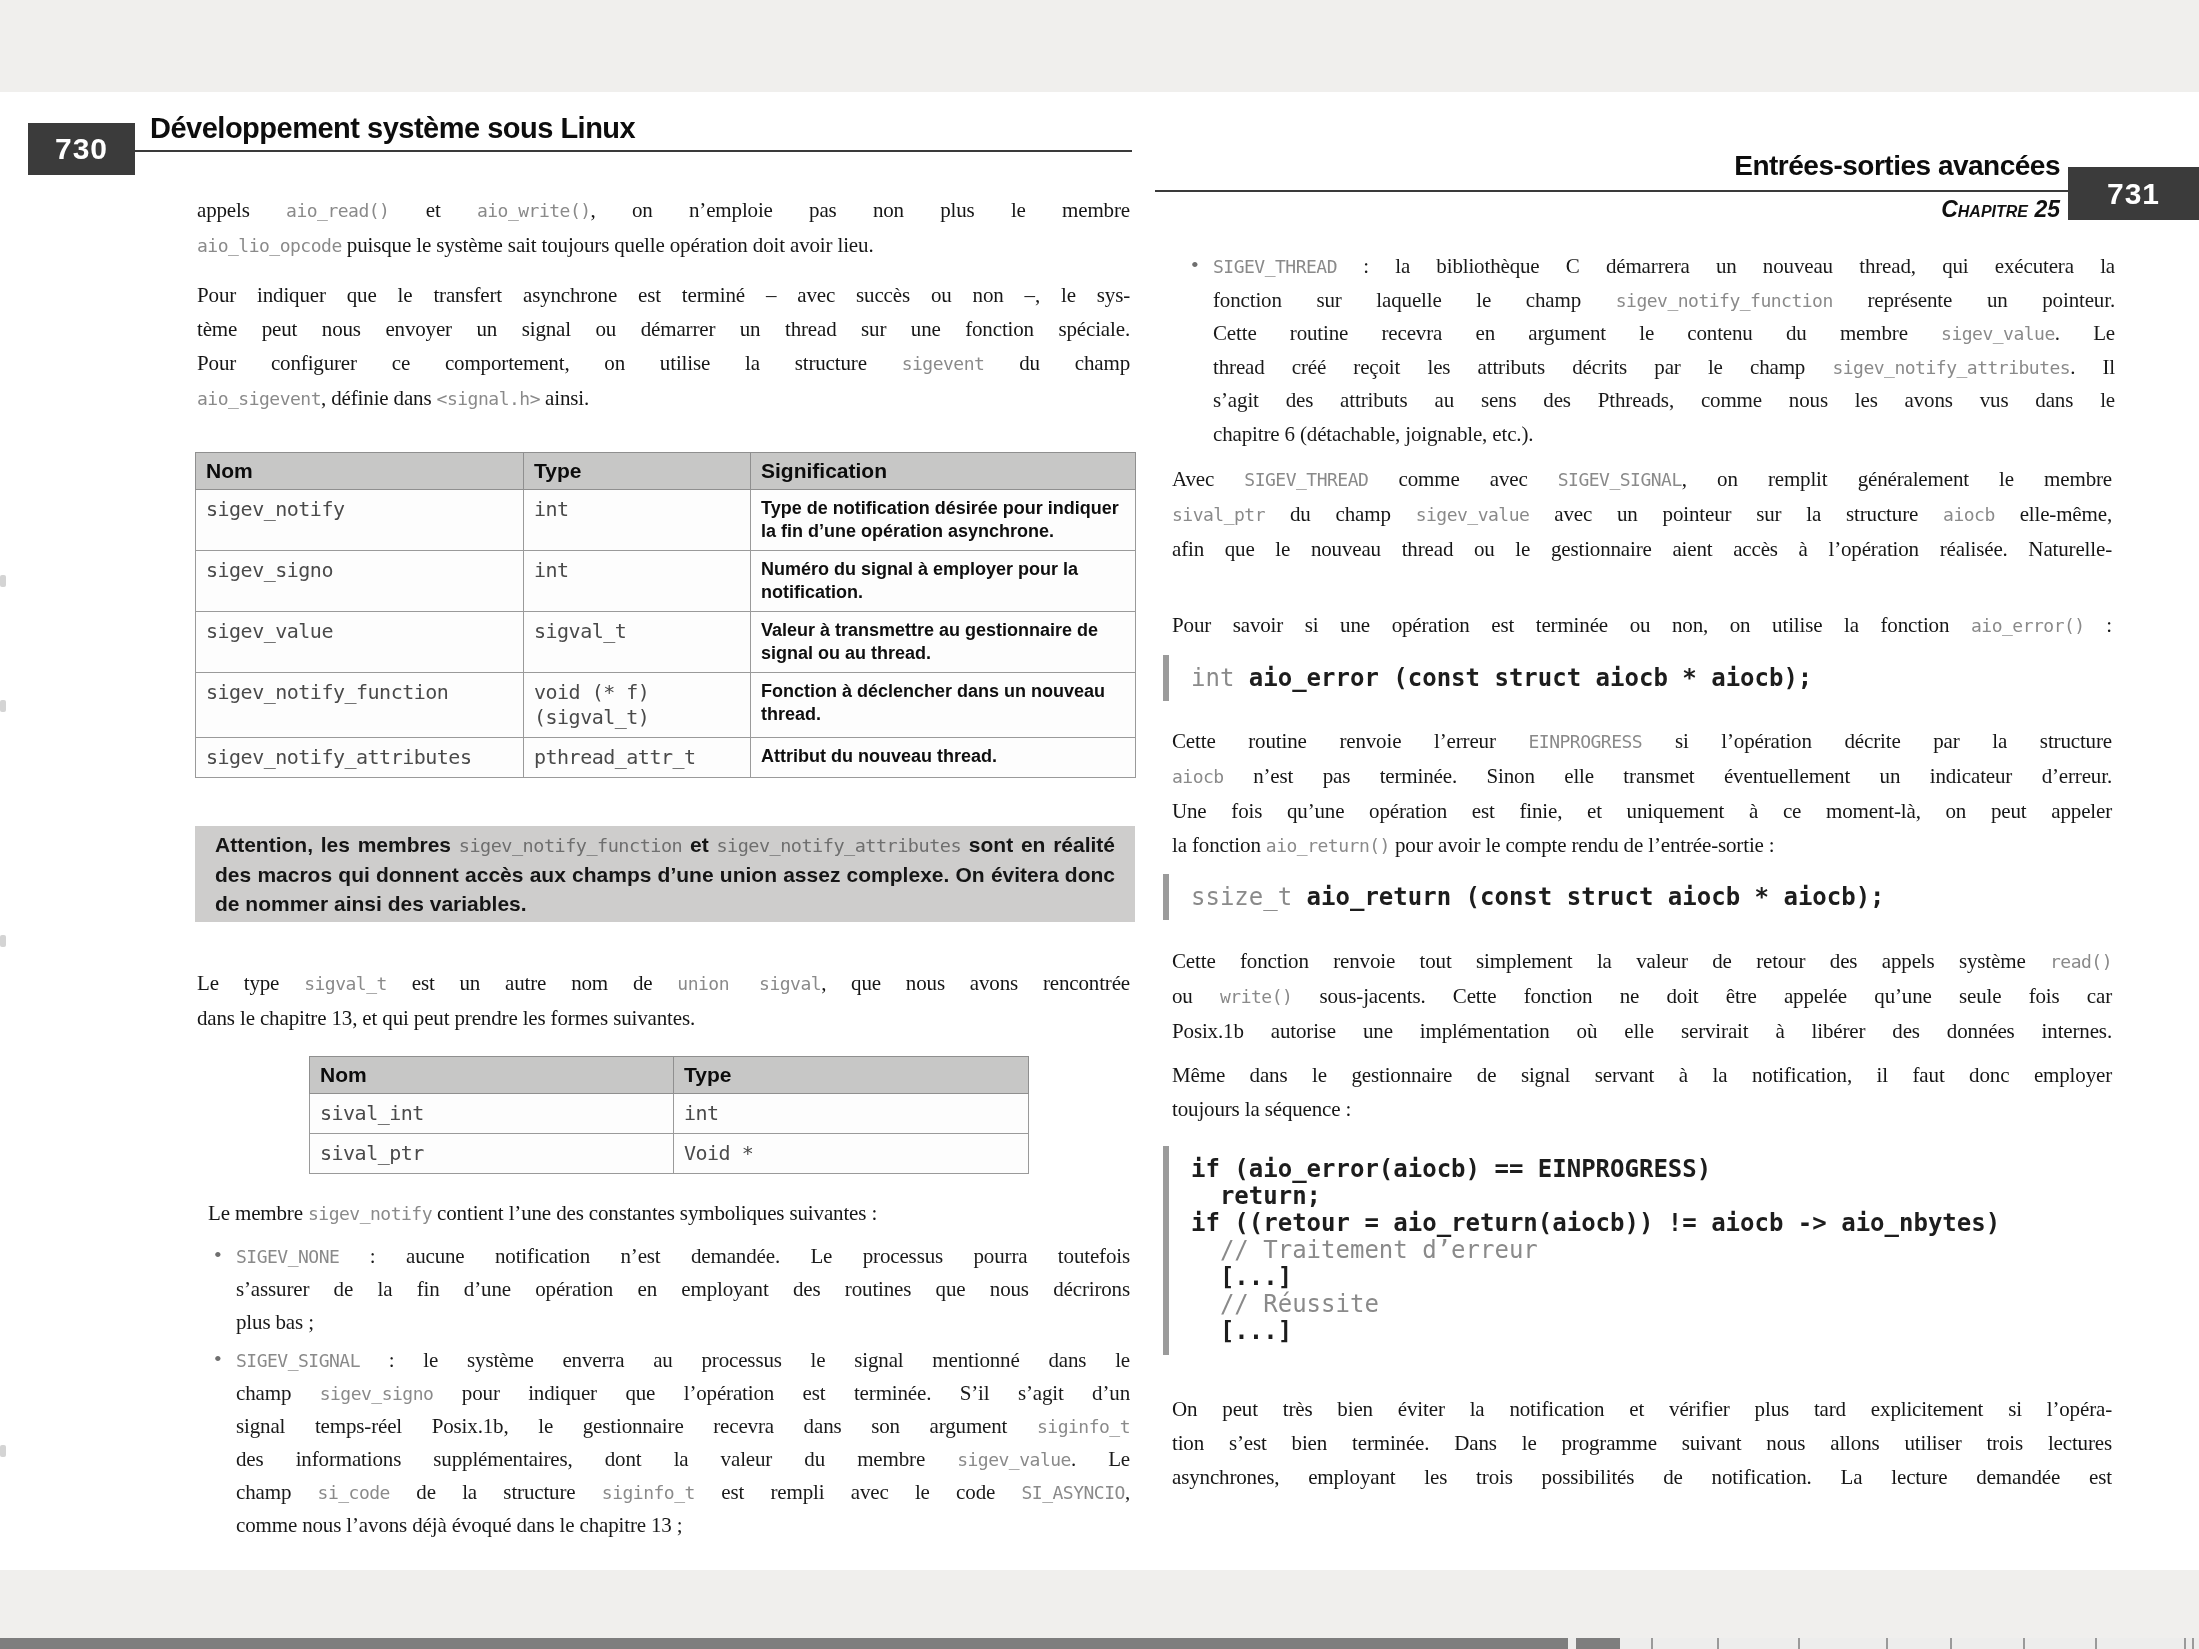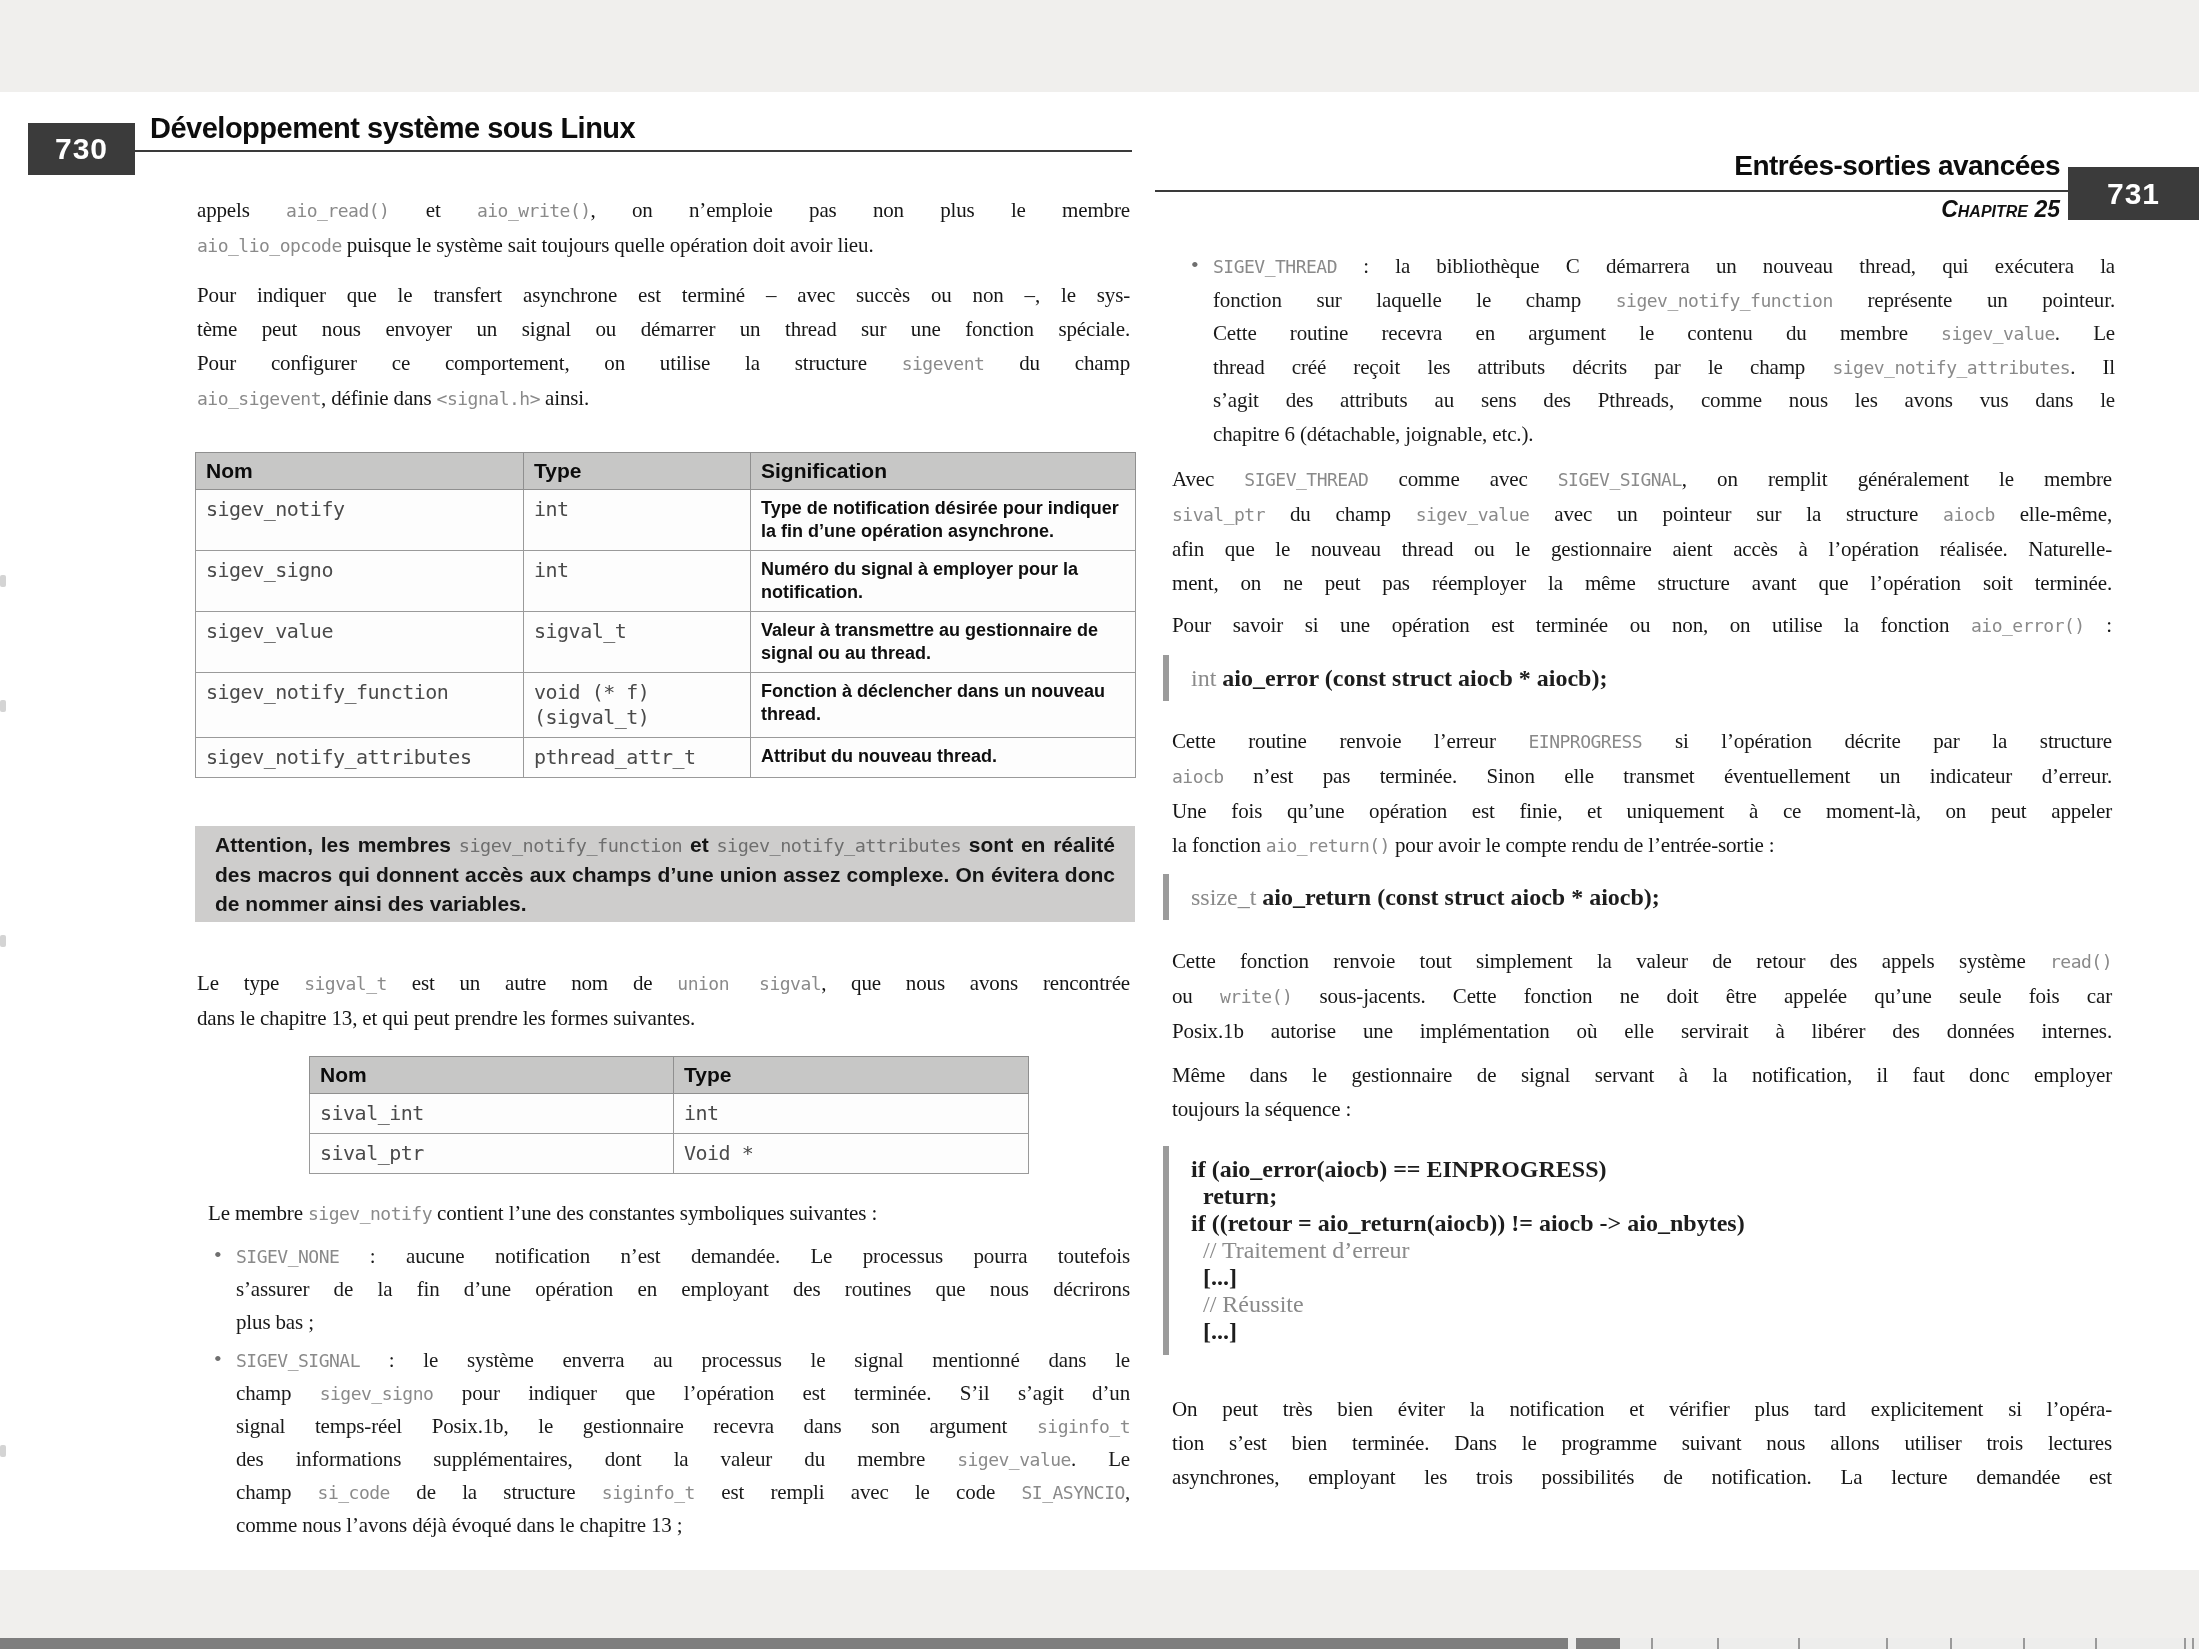--- a/index.html
+++ b/index.html
@@ -33,21 +33,21 @@
   .tbl td.mono{font-family:"DejaVu Sans Mono", monospace;font-size:20px;line-height:25px;color:#4a4a4a;letter-spacing:-0.5px;}
   .tbl td.sig{font-family:"Liberation Sans", sans-serif;font-weight:bold;font-size:18px;line-height:23px;color:#0e0e0e;}
   
   .note{position:absolute;background:#cecdcc;padding:4px 20px;
         font-family:"Liberation Sans", sans-serif;font-weight:bold;font-size:21px;line-height:29px;color:#151515;}
   .note .ln{text-align:justify;text-align-last:left;}
   .note .ic{font-size:18.5px;font-weight:normal;color:#6e6e6e;}
   
   .codeblock{position:absolute;border-left:6px solid #9b9b9b;padding:10px 0 10px 22px;
              font-family:"DejaVu Sans Mono", monospace;font-size:24px;line-height:26px;}
-  .codeblock .ln{text-align:left;text-align-last:auto;white-space:pre;font-family:Liberation Serif, serif;}
+  .codeblock .ln{text-align:left;text-align-last:auto;white-space:pre;}
   .cm{font-weight:bold;color:#1d1d1d;}
   .cg{color:#8a8a8a;font-weight:normal;}
   
   .scrollrow{position:absolute;left:0;top:1638px;width:2199px;height:11px;background:#ededec;}
   .thumb{position:absolute;top:0;height:11px;background:#7e7e7e;}
   .tick{position:absolute;top:0;height:11px;width:2px;background:#9a9a9a;}
   .artifact{position:absolute;left:0;width:6px;height:12px;background:#555;opacity:0.25;border-radius:2px;}
 </style>
 </head>
 <body>
@@ -189,21 +189,20 @@
         <div class="ln j">thread créé reçoit les attributs décrits par le champ <span class="ic">sigev_notify_attributes</span>. Il</div>
         <div class="ln j">s’agit des attributs au sens des Pthreads, comme nous les avons vus dans le</div>
         <div class="ln">chapitre 6 (détachable, joignable, etc.).</div>
       </div>
   </div>
 
   <div class="para" style="left:1172px;top:462px;width:940px;">
       <div class="ln j">Avec <span class="ic">SIGEV_THREAD</span> comme avec <span class="ic">SIGEV_SIGNAL</span>, on remplit généralement le membre</div>
       <div class="ln j"><span class="ic">sival_ptr</span> du champ <span class="ic">sigev_value</span> avec un pointeur sur la structure <span class="ic">aiocb</span> elle-même,</div>
       <div class="ln j">afin que le nouveau thread ou le gestionnaire aient accès à l’opération réalisée. Naturelle-</div>
-      <div class="ln j">ment, on ne peut pas réemployer la même structure avant que l’opération soit terminée.</div>
     </div>
 
   <div class="para" style="left:1172px;top:608px;width:940px;">
       <div class="ln j">Pour savoir si une opération est terminée ou non, on utilise la fonction <span class="ic">aio_error()</span> :</div>
     </div>
 
   <div class="codeblock" style="left:1163px;top:655px;width:800px;">
       <div class="ln"><span class="cg">int </span><span class="cm">aio_error</span><span class="cm"> (const struct aiocb * aiocb);</span></div>
     </div>
 

